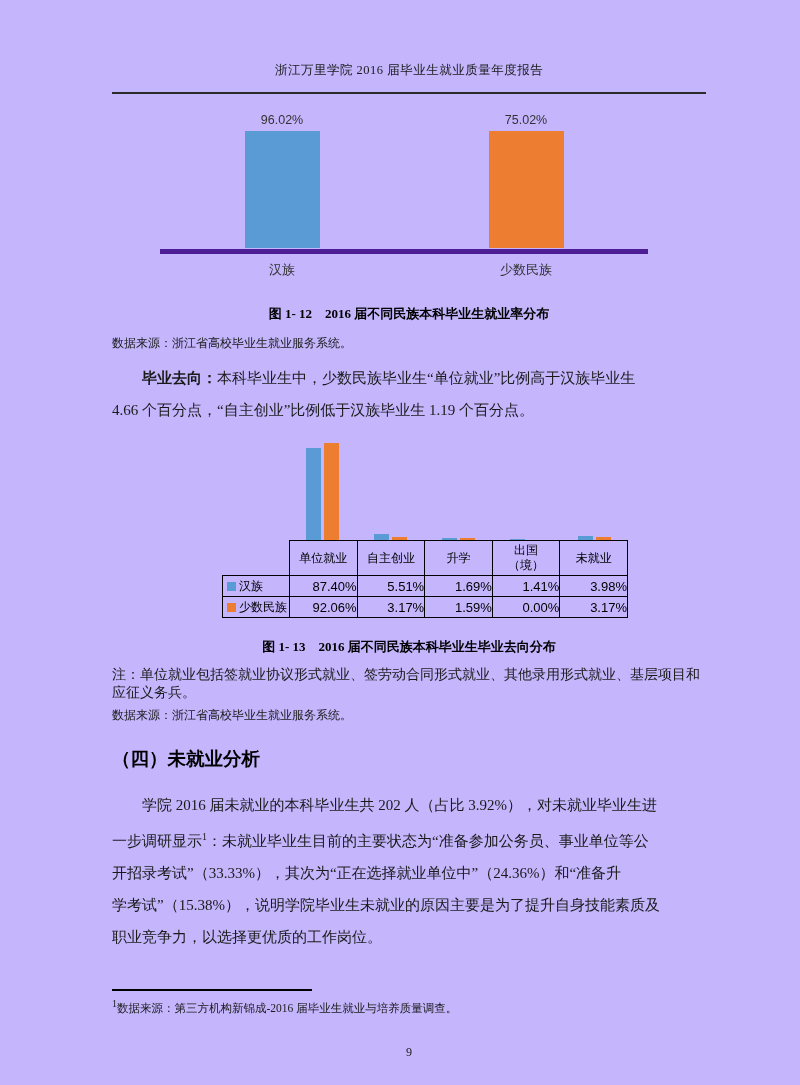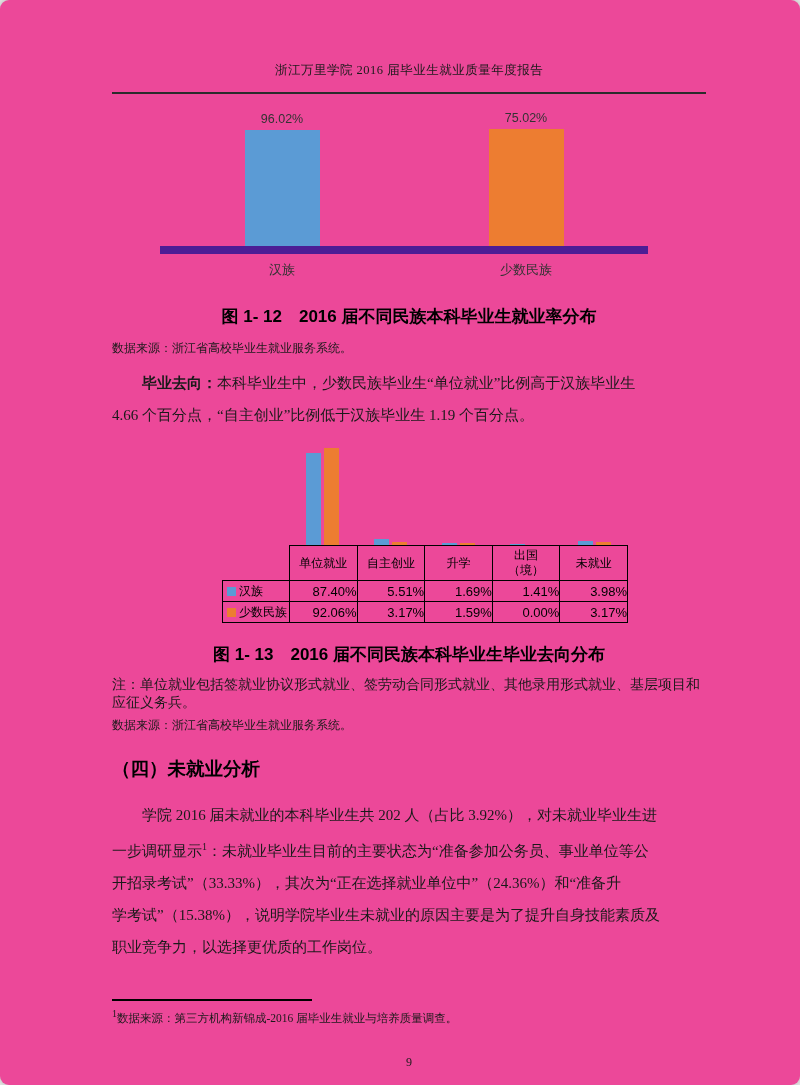--- a/index.html
+++ b/index.html
@@ -1,43 +1,42 @@
 <!DOCTYPE html>
 <html><head>
 <meta charset="utf-8">
 <style>
   * { margin:0; padding:0; box-sizing:border-box; }
   html,body { background:#e8e8e8; }
   .page {
-    width:800px; height:1085px; margin:0 auto; background:#ec4899;
+    width:800px; height:1085px; margin:0 auto; background:#c4b5fd;
     padding:62px 94px 0 112px; position:relative;
     font-family:"Liberation Serif","DejaVu Serif",serif; color:#1a1a1a;
     box-shadow:0 0 6px rgba(0,0,0,.25);
-    border-radius:9px;
   }
 
   
   .hdr-title { text-align:center; font-size:12.5px; letter-spacing:.5px; }
   .hdr-rule { height:2px; background:#2b2b2b; margin-top:13px; }
 
   
   .c1 { margin-top:18px; }
-  .c1-plot { display:flex; align-items:flex-end; margin-left:48px; width:488px;
-             height:142px; border-bottom:8px solid #4c1d95; }
+  .c1-plot { display:flex; align-items:center; margin-left:48px; width:488px;
+             height:142px; border-bottom:5px solid #4c1d95; }
   .c1-col { flex:1; display:flex; flex-direction:column; align-items:center; justify-content:flex-end; }
   .c1-val { font-family:"Liberation Sans","DejaVu Sans",sans-serif; font-size:12.5px; color:#333; margin-bottom:4px; }
   .c1-bar { width:75px; }
   .bar-blue { background:#5B9BD5; }
   .bar-orange { background:#ED7D31; }
   .c1-cats { display:flex; margin-left:48px; width:488px; }
   .c1-cat { flex:1; text-align:center; font-family:"Liberation Sans","DejaVu Sans",sans-serif;
             font-size:13px; color:#333; padding-top:7px; }
 
-  .fig-caption { text-align:center; font-weight:bold; font-size:17px; margin-top:26px;
-                 font-family:Liberation Sans, sans-serif; color:#000; }
+  .fig-caption { text-align:center; font-weight:bold; font-size:13px; margin-top:26px;
+                 font-family:Liberation Serif, serif; color:#000; }
   .src-line { font-size:12px; margin-top:12px; }
   .note-line { font-size:14px; margin-top:10px; }
   .src-line2 { font-size:12px; margin-top:5px; }
 
   
   .para { margin-top:10px; font-size:15px; line-height:32px; text-align:justify; }
   .indent { text-indent:2em; }
   .lead { font-weight:bold; }
   sup.fnref { font-size:10px; }
 

